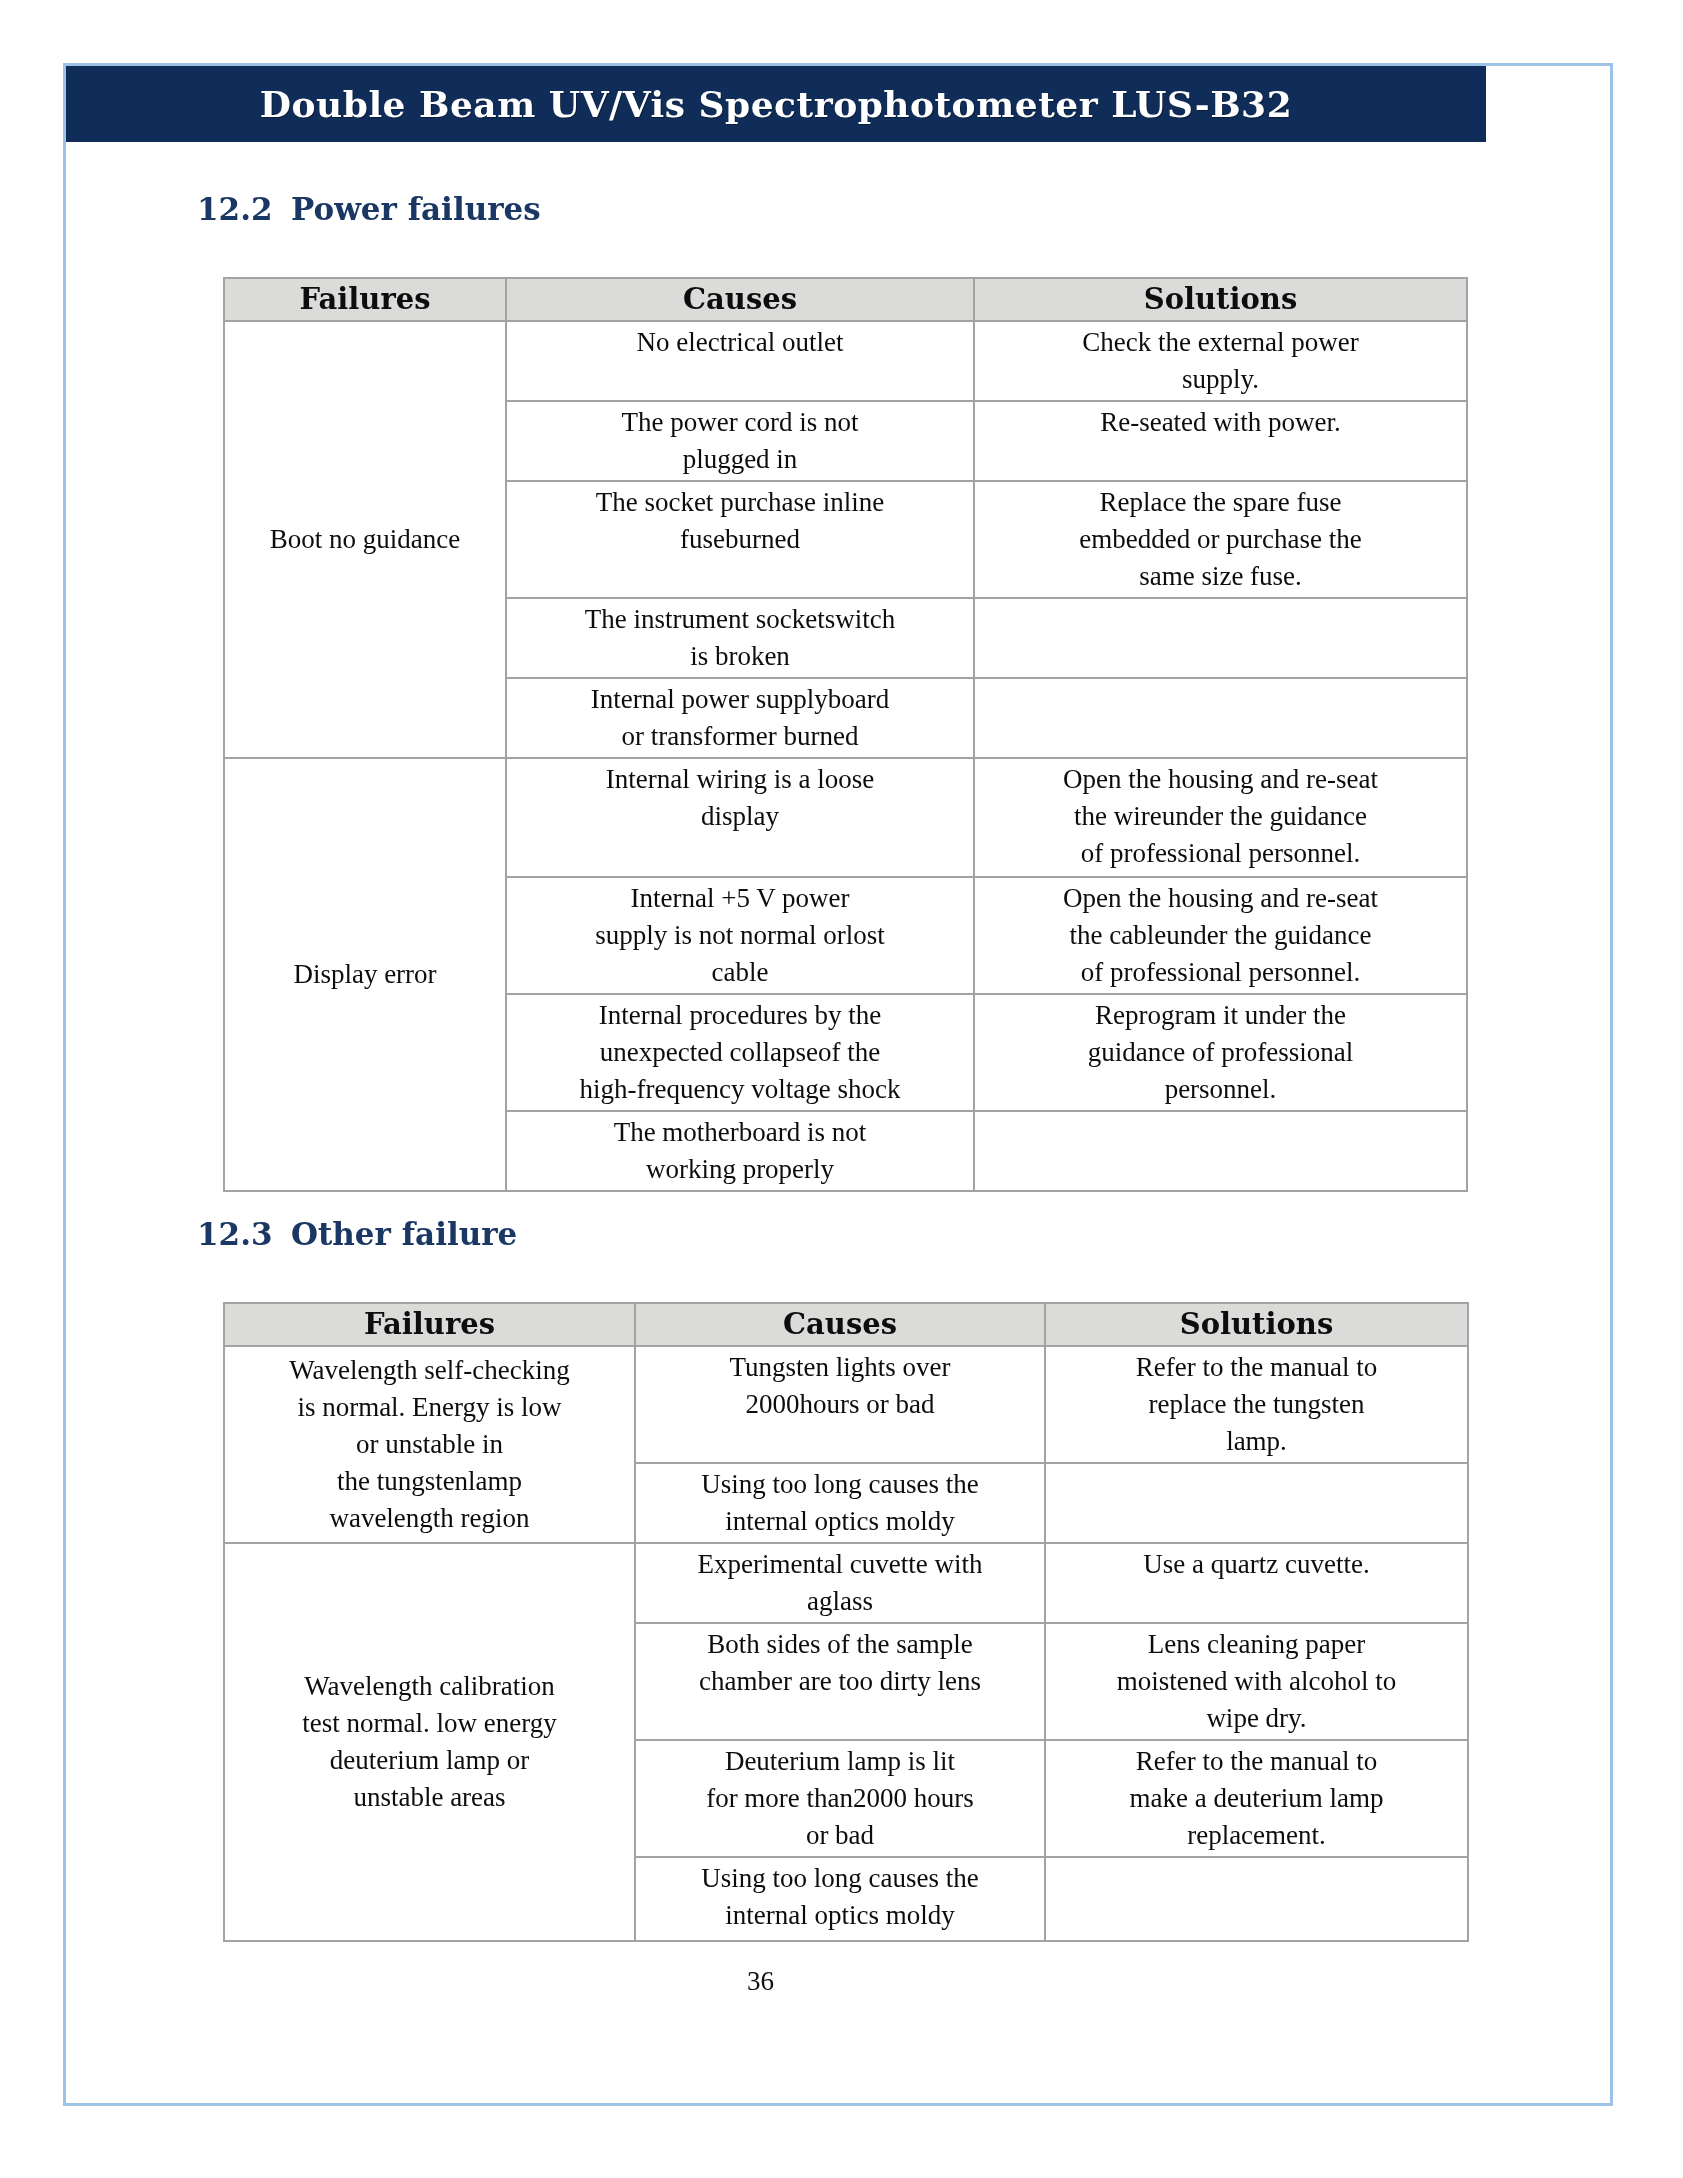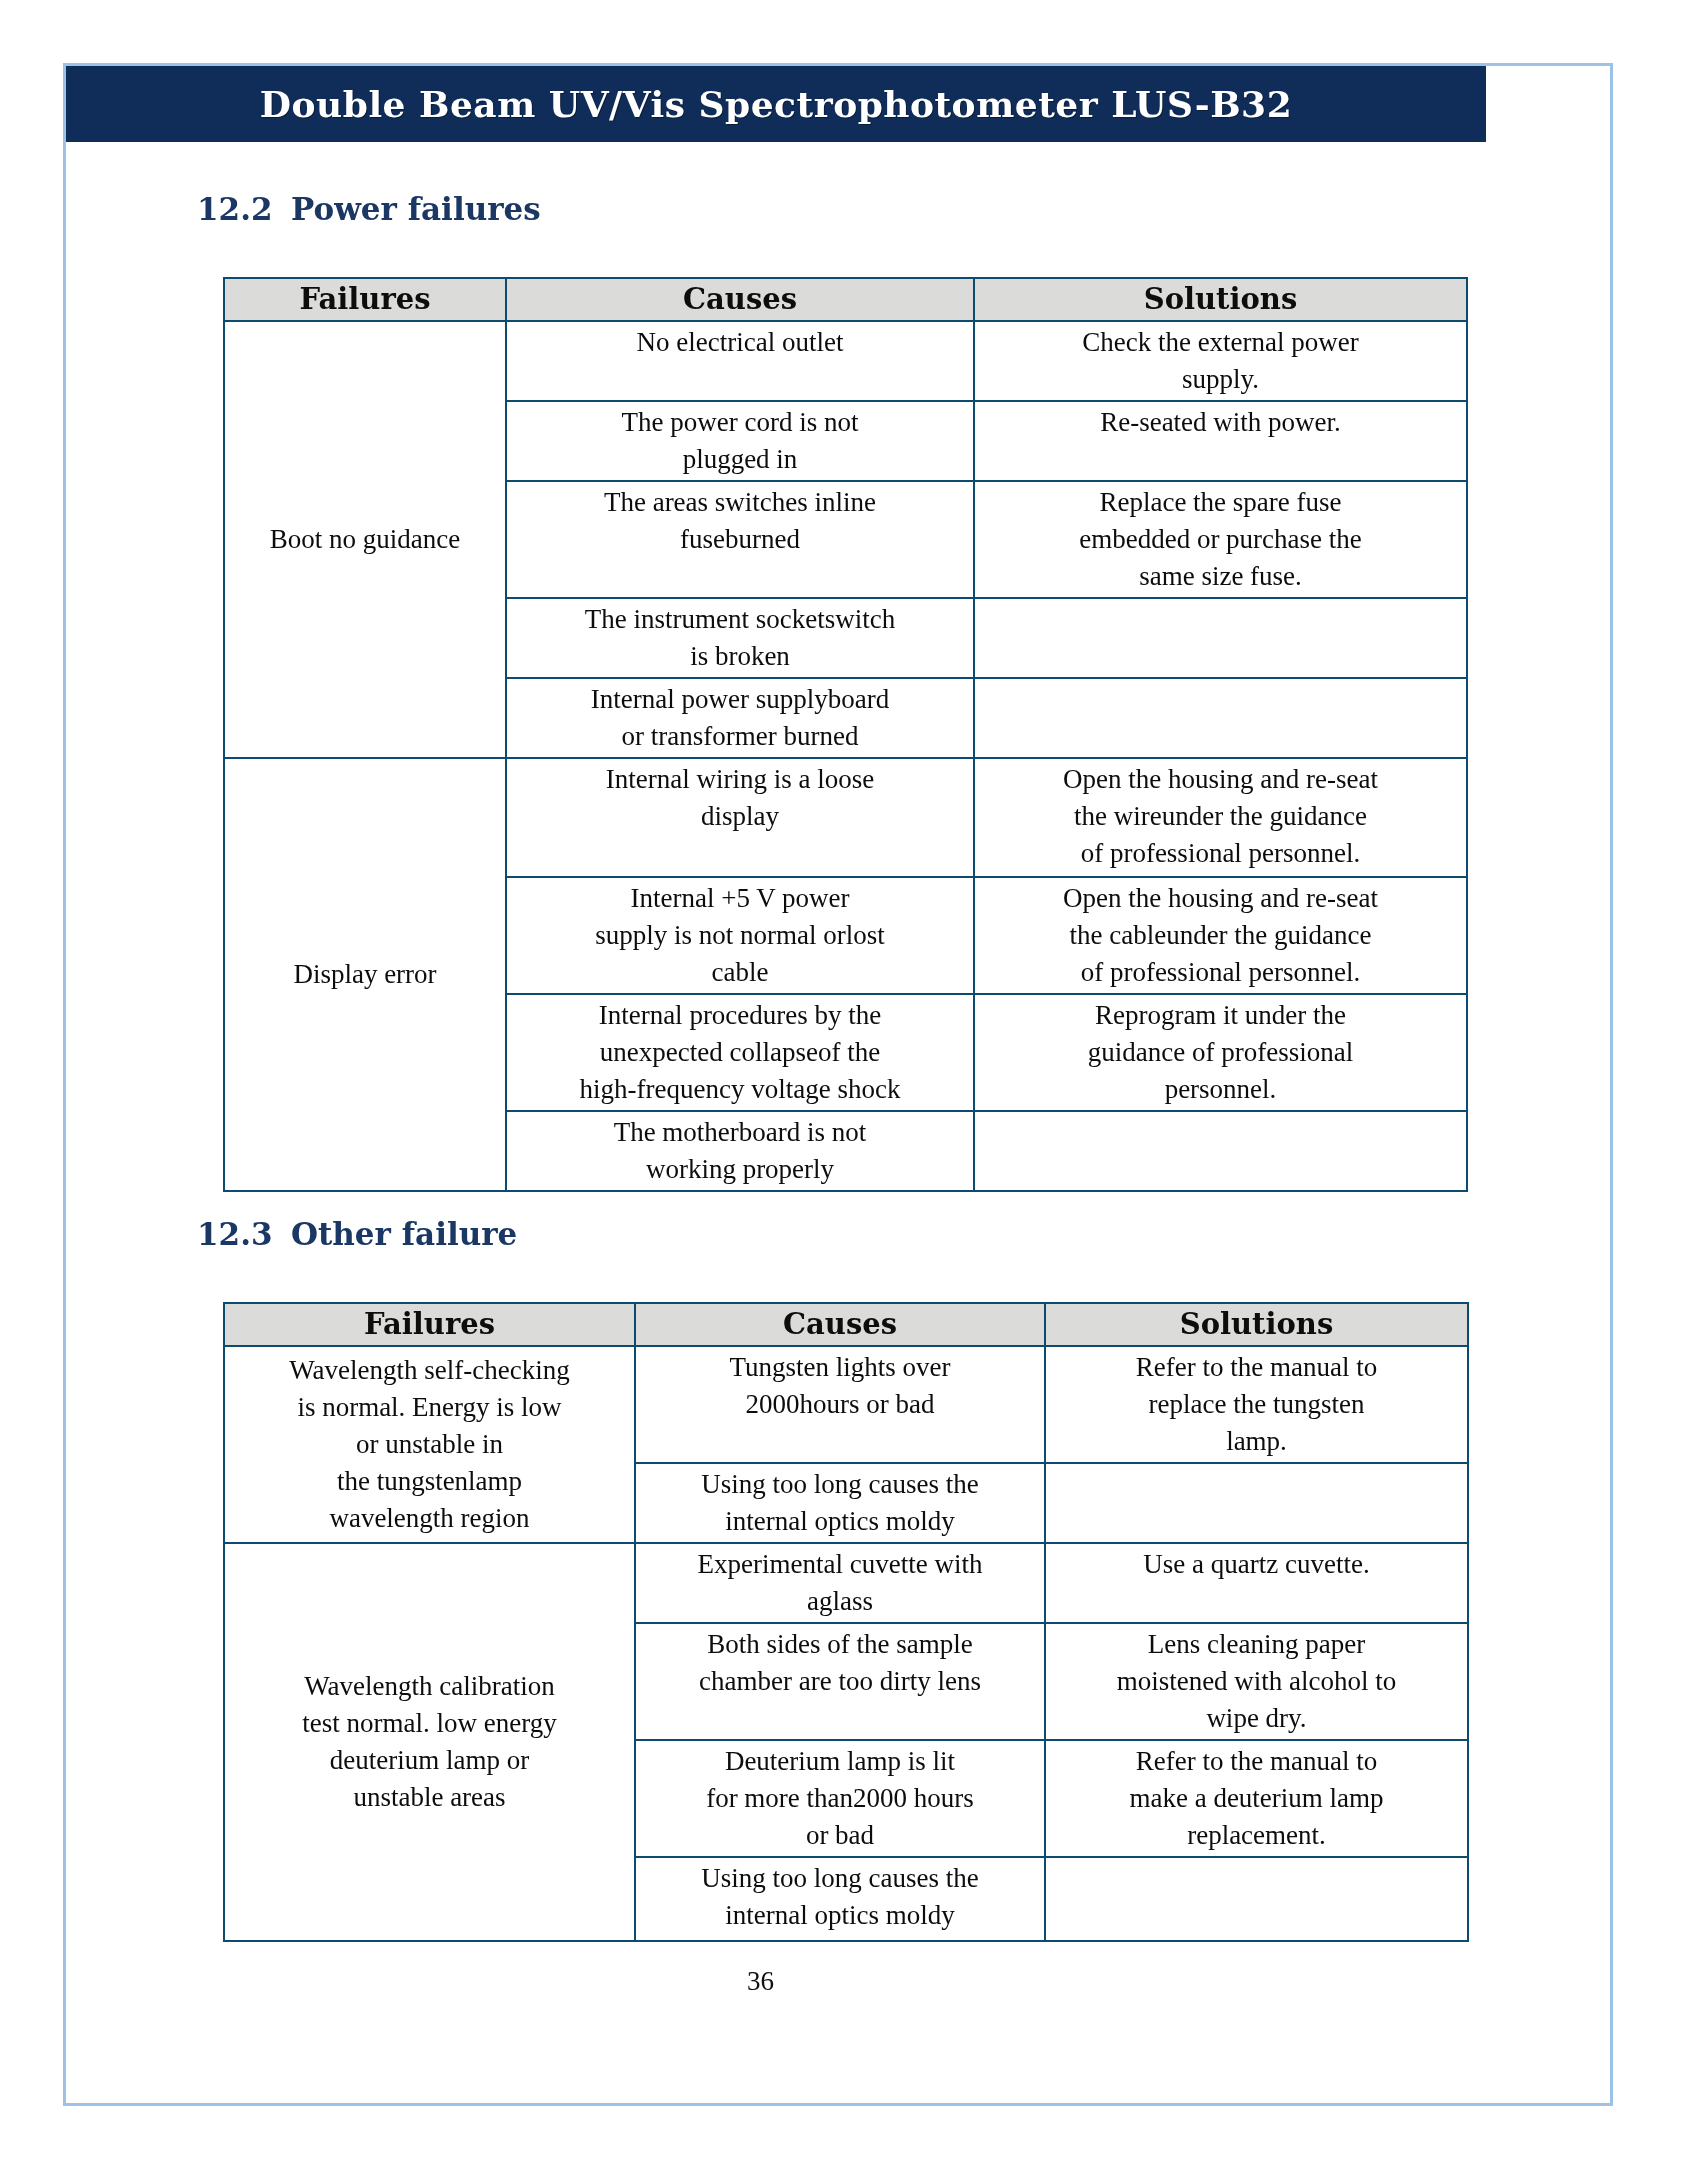--- a/index.html
+++ b/index.html
@@ -29,21 +29,21 @@
   #heading-122{top:191px;}
   #heading-123{top:1216px;}
   .section-heading .sec-num{display:inline-block;min-width:94px;}
   table.fault-table{
     position:absolute;left:223px;border-collapse:collapse;table-layout:fixed;
     font-size:27px;line-height:37px;color:#0d0d0d;
   }
   #table-power{top:277px;width:1243px;}
   #table-other{top:1302px;width:1243px;}
   .fault-table th,.fault-table td{
-    border:2px solid #0c4a6e;text-align:center;padding:2px 6px;
+    border:2px solid #a3a3a3;text-align:center;padding:2px 6px;
     box-sizing:border-box;overflow:hidden;white-space:pre-line;
   }
   .fault-table th{
     background:#DBDBD9;font-size:29px;font-weight:bold;height:40px;
     vertical-align:middle;font-family:"DejaVu Serif","Liberation Serif",serif;
   }
   .fault-table td{vertical-align:top;}
   .fault-table td.failure-cell{vertical-align:middle;}
   
   #table-power tr.r1{height:79px;}
@@ -99,21 +99,21 @@
       <td>No electrical outlet</td>
       <td>Check the external power
 supply.</td>
     </tr>
     <tr class="r2">
       <td>The power cord is not
 plugged in</td>
       <td>Re-seated with power.</td>
     </tr>
     <tr class="r3">
-      <td>The areas switches inline
+      <td>The socket purchase inline
 fuseburned</td>
       <td>Replace the spare fuse
 embedded or purchase the
 same size fuse.</td>
     </tr>
     <tr class="r4">
       <td>The instrument socketswitch
 is broken</td>
       <td></td>
     </tr>

